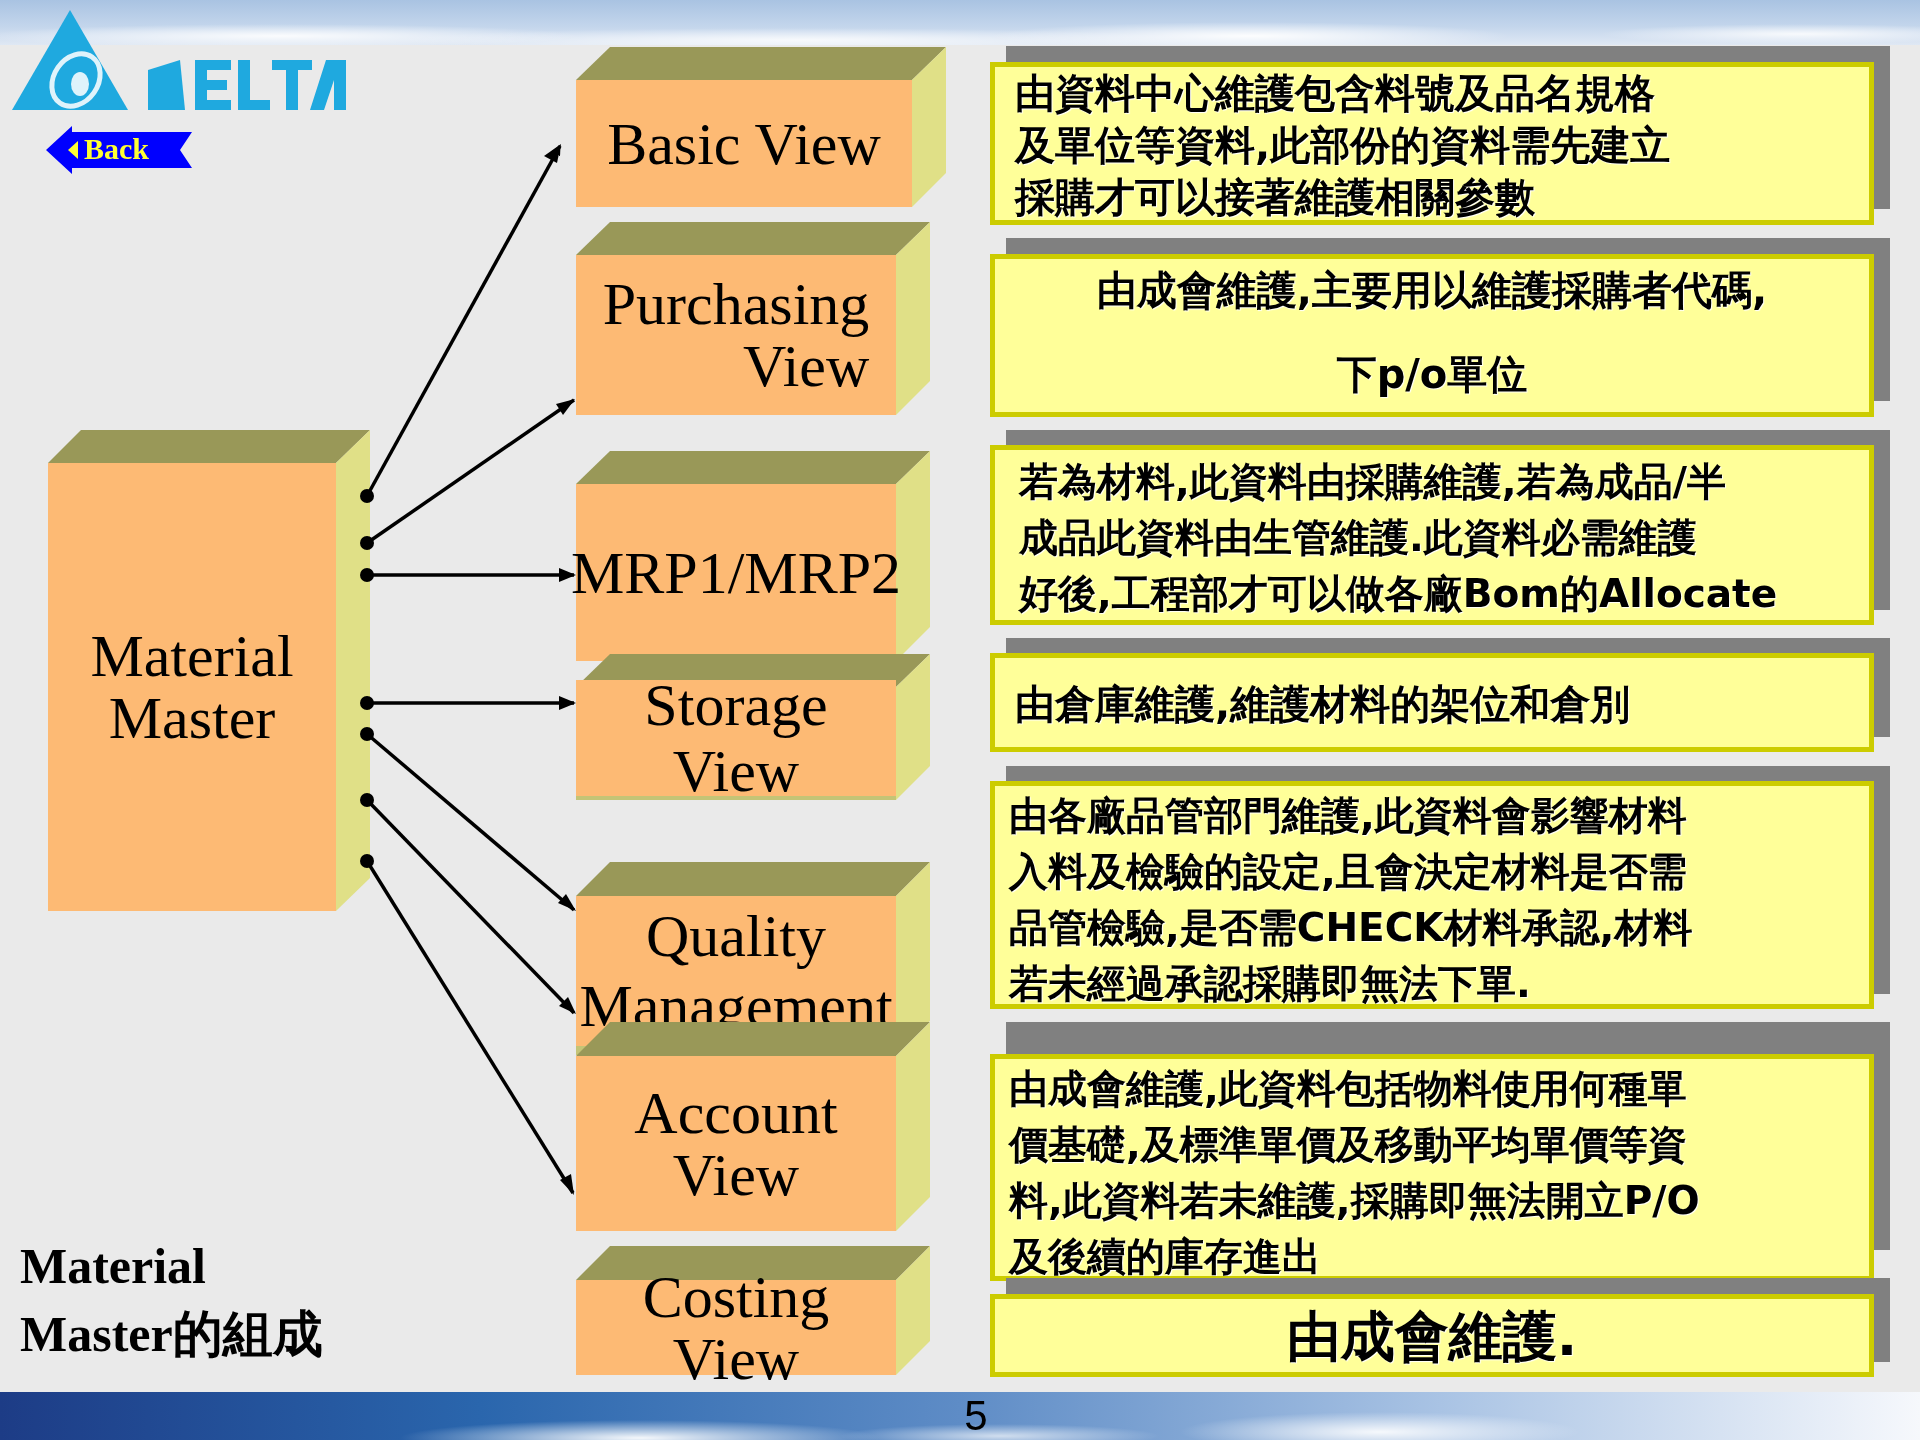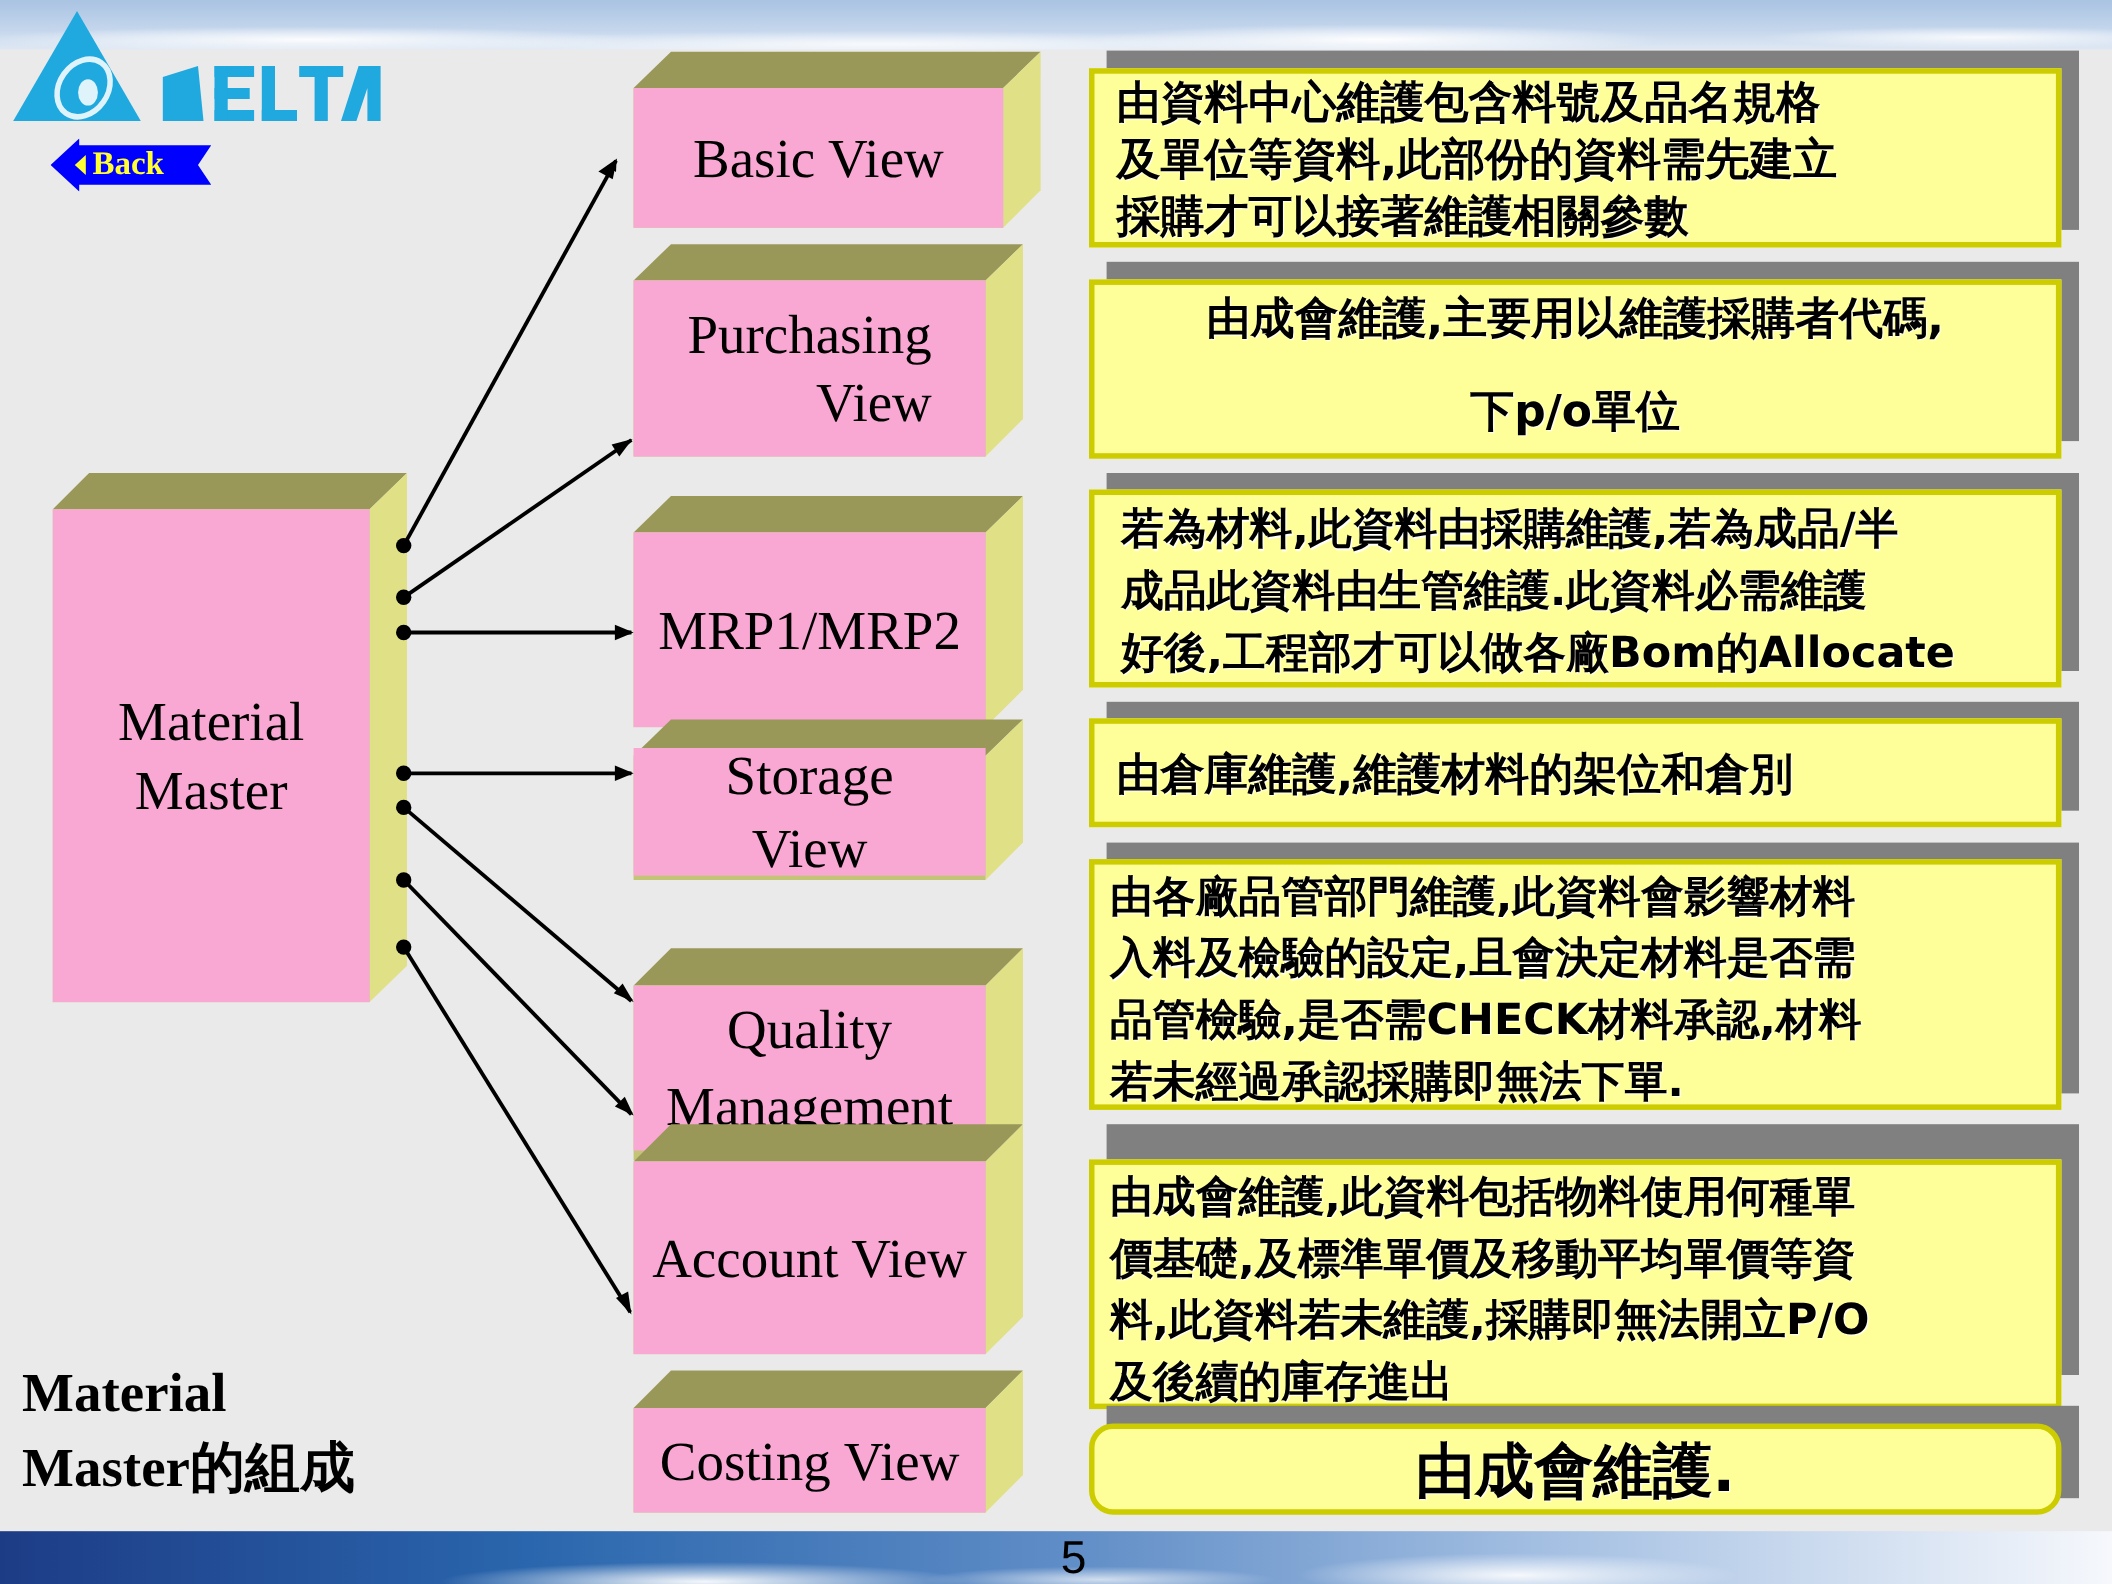--- a/index.html
+++ b/index.html
@@ -34,23 +34,23 @@
     .back-btn { position: absolute; left: 46px; top: 126px; width: 146px; height: 48px; cursor: pointer; }
     .back-btn svg { position: absolute; left: 0; top: 0; }
     .back-label {
       position: absolute; left: 38px; top: 6px; font-family: "Liberation Serif", serif;
       font-weight: bold; font-size: 30px; line-height: 34px; color: #ffff33;
     }
 
     
     .box3d { position: absolute; }
     .box3d .front {
-      position: absolute; left: 0; background: #f9a8d4;
+      position: absolute; left: 0; background: #fdba74;
       display: flex; align-items: center; justify-content: center; text-align: center;
-      color: #000; font-size: 50px; line-height: 62px;
+      color: #000; font-size: 60px; line-height: 62px;
     }
     .box3d svg { position: absolute; left: 0; top: 0; overflow: visible; }
 
     .mm-label { font-size: 54px; line-height: 70px; }
 
     
     .note { position: absolute; }
     .note .shadow { position: absolute; background: #808080; }
     .note .body {
       position: absolute; background: #ffff99; border: 5px solid #cccc00; box-sizing: border-box;
@@ -253,17 +253,17 @@
 <div class="note">
   <div class="shadow" style="left:1006px; top:1022px; width:884px; height:228px;"></div>
   <div class="body" style="left:990px; top:1038px; width:884px; height:227px; font-size:39px; line-height:56px; padding-left:14px; padding-top:2px;margin-top:16px;">由成會維護,此資料包括物料使用何種單
 價基礎,及標準單價及移動平均單價等資
 料,此資料若未維護,採購即無法開立P/O
 及後續的庫存進出</div>
 </div>
 
 <div class="note">
   <div class="shadow" style="left:1006px; top:1278px; width:884px; height:84px;"></div>
-  <div class="body center" style="left:990px; top:1294px; width:884px; height:83px; font-size:54px; line-height:72px; padding-top:2px;border-radius:22px;">由成會維護.</div>
+  <div class="body center" style="left:990px; top:1294px; width:884px; height:83px; font-size:54px; line-height:72px; padding-top:2px;">由成會維護.</div>
 </div>
 
 <div class="slide-title">Material
 Master的組成</div>
 
 </body></html>

